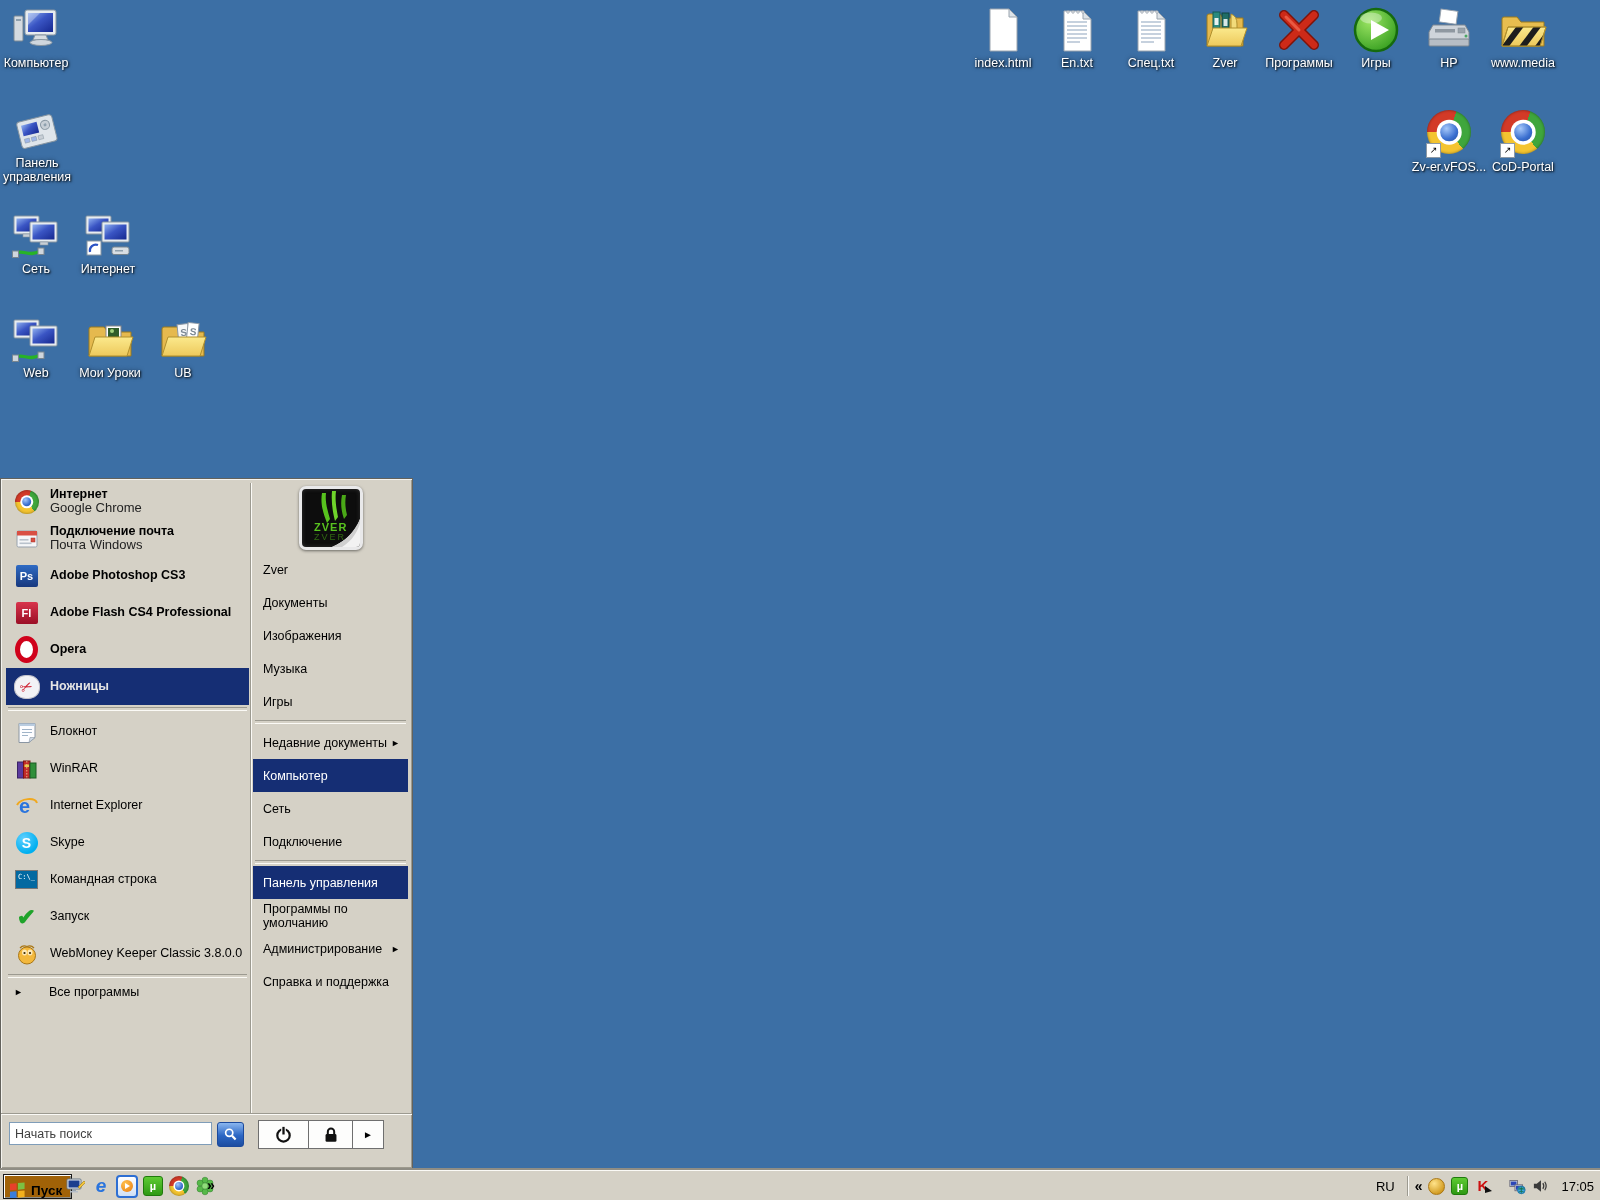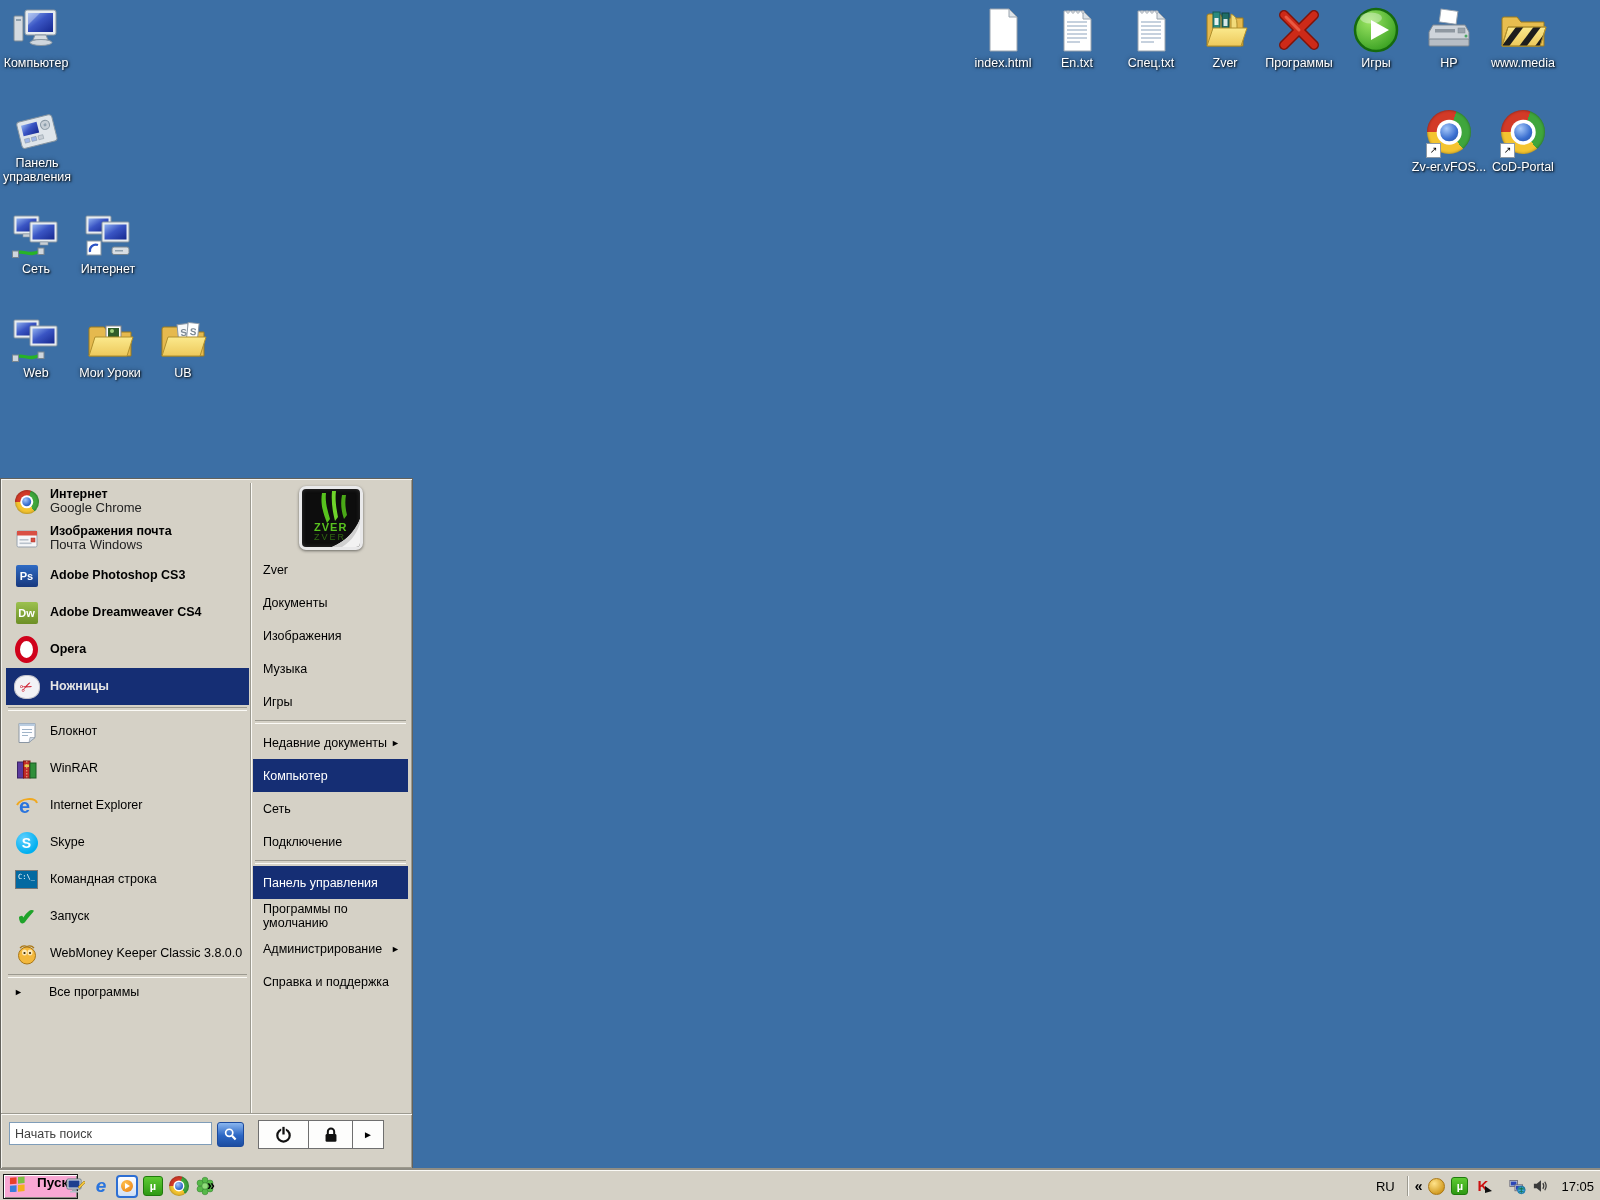--- a/index.html
+++ b/index.html
@@ -80,22 +80,22 @@
   .pwr-group{position:absolute;left:258px;top:6px;display:flex;}
   .pwr-btn{height:27px;background:#fdfdfc;border:1px solid #6f6f6f;margin-left:-1px;
     display:flex;align-items:center;justify-content:center;}
   .pwr-btn.b1{width:49px;}
   .pwr-btn.b2{width:43px;}
   .pwr-btn.b3{width:30px;font-size:10px;color:#000;}
 
   
   #taskbar{position:absolute;left:0;top:1170px;width:1600px;height:30px;background:#D5D1C6;
     border-top:1px solid #fbfaf6;box-shadow:0 -2px 0 #8f8d84;}
-  .startbtn{position:absolute;left:3px;top:3px;height:23px;display:flex;align-items:flex-start;gap:11px;
-    padding:0 9px 0 5px;background:#f9a8d4;border:1px solid #1a1a1a;
+  .startbtn{position:absolute;left:3px;top:3px;height:23px;display:flex;align-items:flex-end;gap:5px;
+    padding:0 9px 0 5px;background:#a16207;border:1px solid #1a1a1a;
     box-shadow:inset 1px 1px 0 #ffffff,inset -1px -1px 0 #8f8d84;}
   .startbtn .t{font-size:13.5px;font-weight:bold;color:#000;}
   .ql{position:absolute;left:64px;top:4px;display:flex;align-items:center;gap:4px;}
   .ql .qi{width:22px;height:22px;display:flex;align-items:center;justify-content:center;position:relative;}
   .chevron{font-size:14px;font-weight:bold;color:#000;}
   .ql-chev{position:absolute;left:207px;top:6px;}
   .tray{position:absolute;right:6px;top:0;height:30px;display:flex;align-items:center;gap:6px;}
   .tray .lang{font-size:13px;color:#000;padding-right:6px;}
   .tray .tdiv{width:0;height:20px;border-left:1px solid #9c9a90;border-right:1px solid #fbfaf6;}
   .ti{width:17px;height:17px;display:flex;align-items:center;justify-content:center;position:relative;}
@@ -417,43 +417,43 @@
       <span class="ic">
         <svg viewBox="0 0 24 24" width="24" height="24">
           <rect x="2" y="4" width="20" height="16" rx="1.5" fill="#f5f6f8" stroke="#98a2ad"></rect>
           <rect x="2" y="4" width="20" height="4.5" fill="#d94f43"></rect>
           <rect x="16" y="11" width="4" height="4" fill="#d94f43" stroke="#a33227" stroke-width=".5"></rect>
           <rect x="4.5" y="12" width="9" height="1.6" fill="#b9c2cc"></rect>
           <rect x="4.5" y="15.5" width="12" height="1.6" fill="#b9c2cc"></rect>
         </svg>
       </span>
       <span class="sm-txt">
-            <div class="sm-title">Изображения почта</div>
+            <div class="sm-title">Подключение почта</div>
       <div class="sm-sub">Почта Windows</div>
           </span>
     </div>
 
     <div class="sm-item">
       <span class="ic">
             <span class="sqicon ps">Ps</span>
           </span>
       <span class="sm-txt">
             <div class="sm-title">Adobe Photoshop CS3</div>
           </span>
     </div>
 
-
     <div class="sm-item">
       <span class="ic">
-            <span class="sqicon dw">Dw</span>
-          </span>
-      <span class="sm-txt">
-            <div class="sm-title">Adobe Dreamweaver CS4</div>
-          </span>
-    </div>
+            <span class="sqicon fl">Fl</span>
+          </span>
+      <span class="sm-txt">
+            <div class="sm-title">Adobe Flash CS4 Professional</div>
+          </span>
+    </div>
+
 
     <div class="sm-item">
       <span class="ic">
             <span class="opera-o"></span>
           </span>
       <span class="sm-txt">
             <div class="sm-title">Opera</div>
           </span>
     </div>
 

